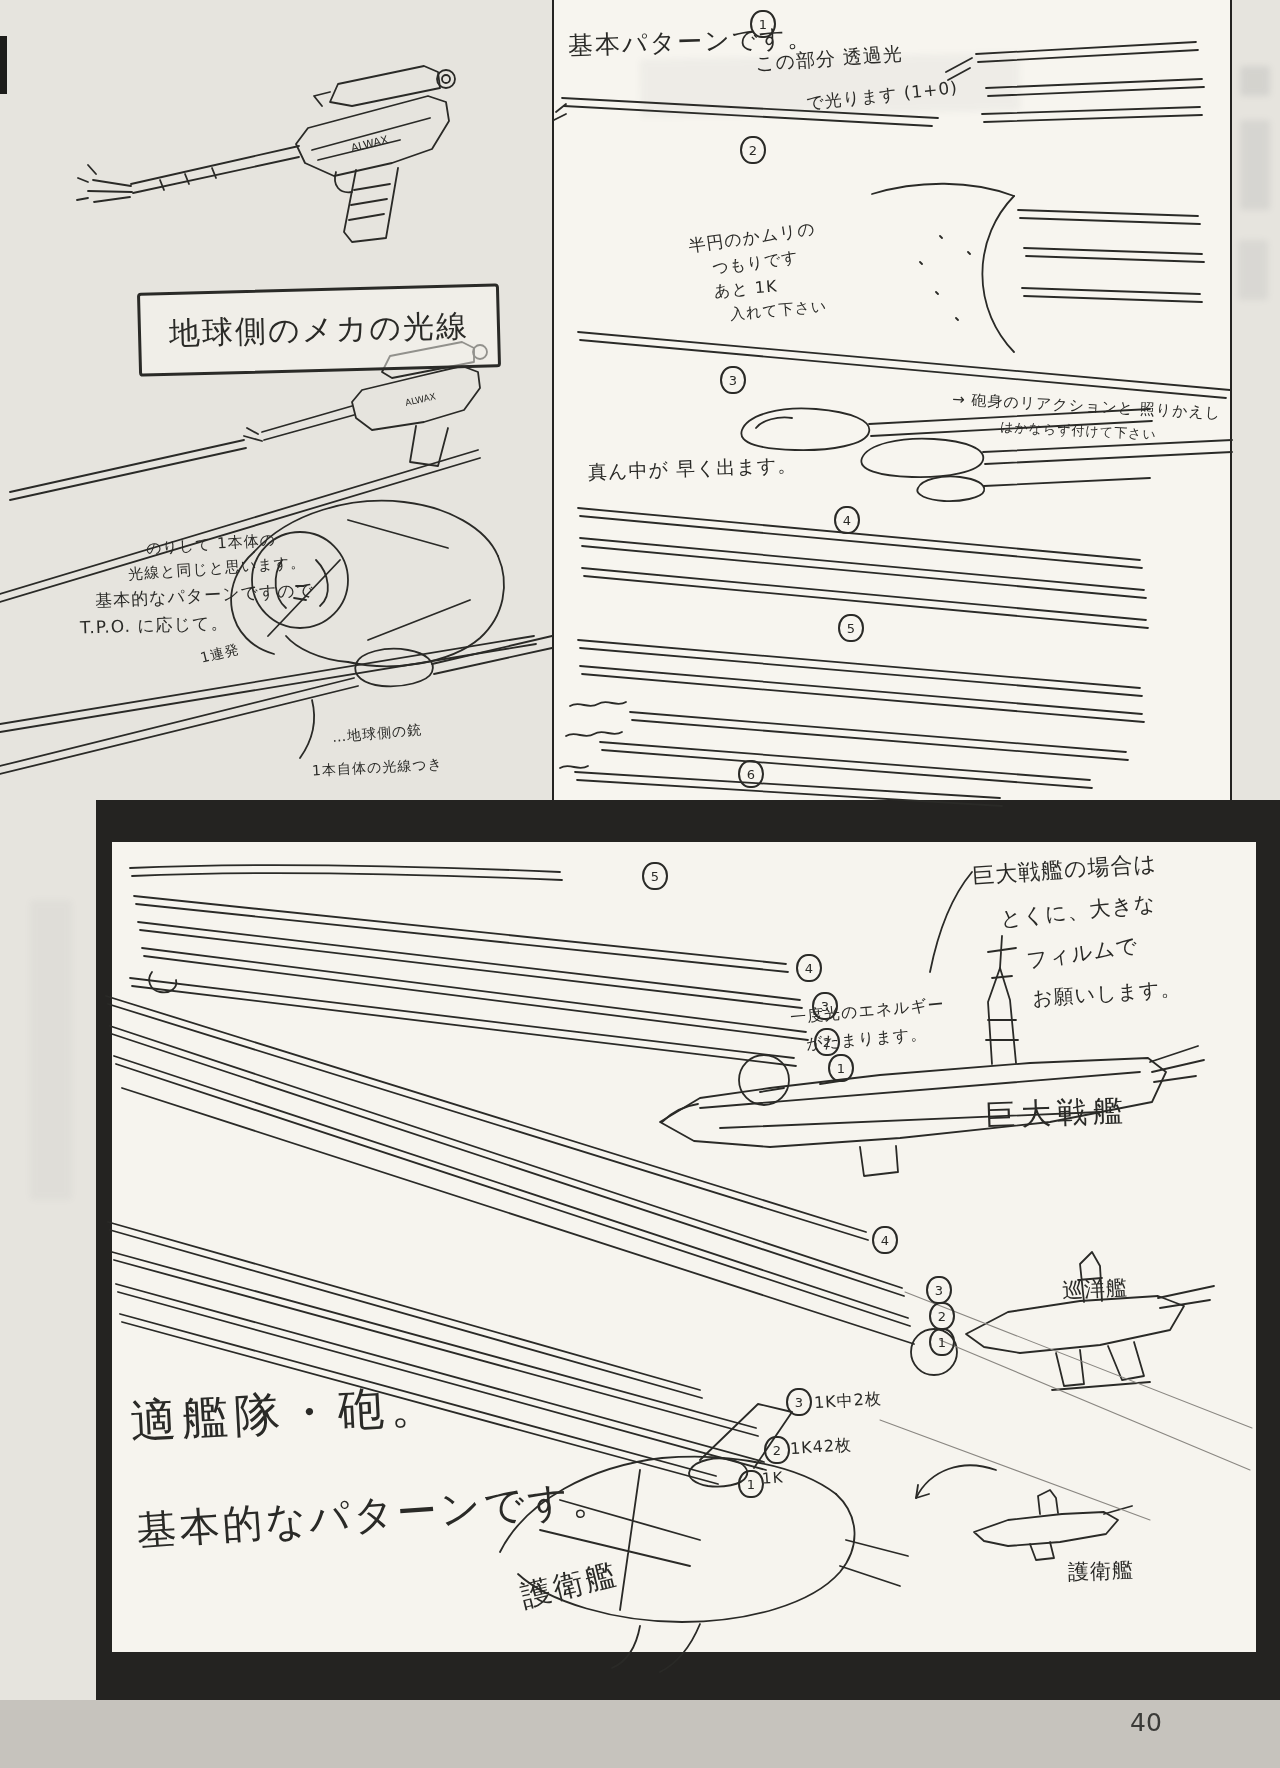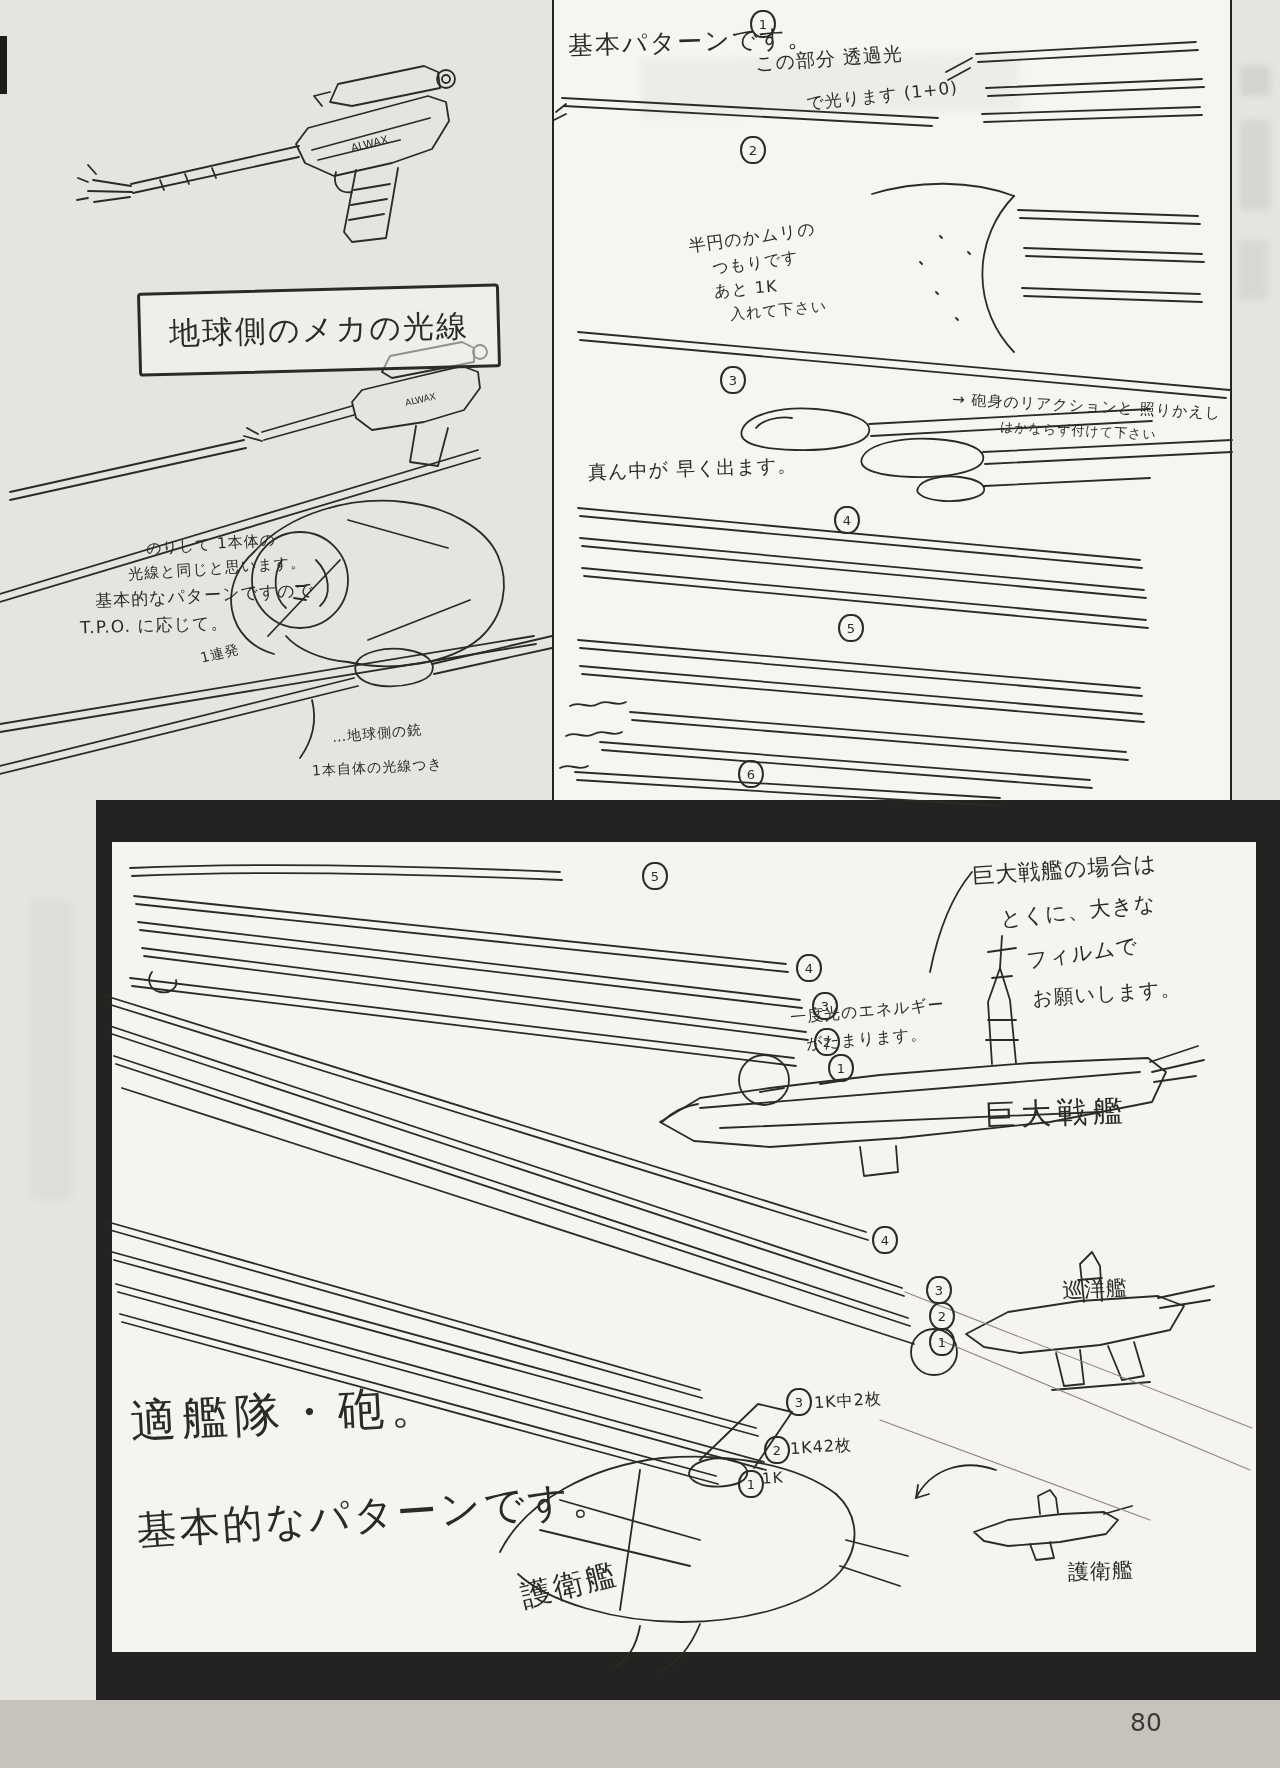--- a/index.html
+++ b/index.html
@@ -253,13 +253,13 @@
 <span class="circ" style="left:764px;top:1436px;">2</span>
 <div class="hw" style="left:790px;top:1438px;font-size:16px;transform:rotate(-4deg);">1K42枚</div>
 <span class="circ" style="left:738px;top:1470px;">1</span>
 <div class="hw" style="left:762px;top:1470px;font-size:15px;transform:rotate(-4deg);">1K</div>
 
 <div class="hw" style="left:130px;top:1388px;font-size:46px;letter-spacing:6px;transform:rotate(-3deg);">適艦隊・砲。</div>
 <div class="hw" style="left:136px;top:1492px;font-size:40px;letter-spacing:3px;transform:rotate(-4deg);">基本的なパターンです。</div>
 <div class="hw" style="left:520px;top:1568px;font-size:30px;transform:rotate(-14deg);letter-spacing:3px;">護衛艦</div>
 <div class="hw" style="left:1068px;top:1560px;font-size:21px;transform:rotate(-2deg);">護衛艦</div>
 
-<div class="pagenum" style="left:1130px;top:1708px;">80</div>
+<div class="pagenum" style="left:1130px;top:1708px;">40</div>
 
 </body></html>

